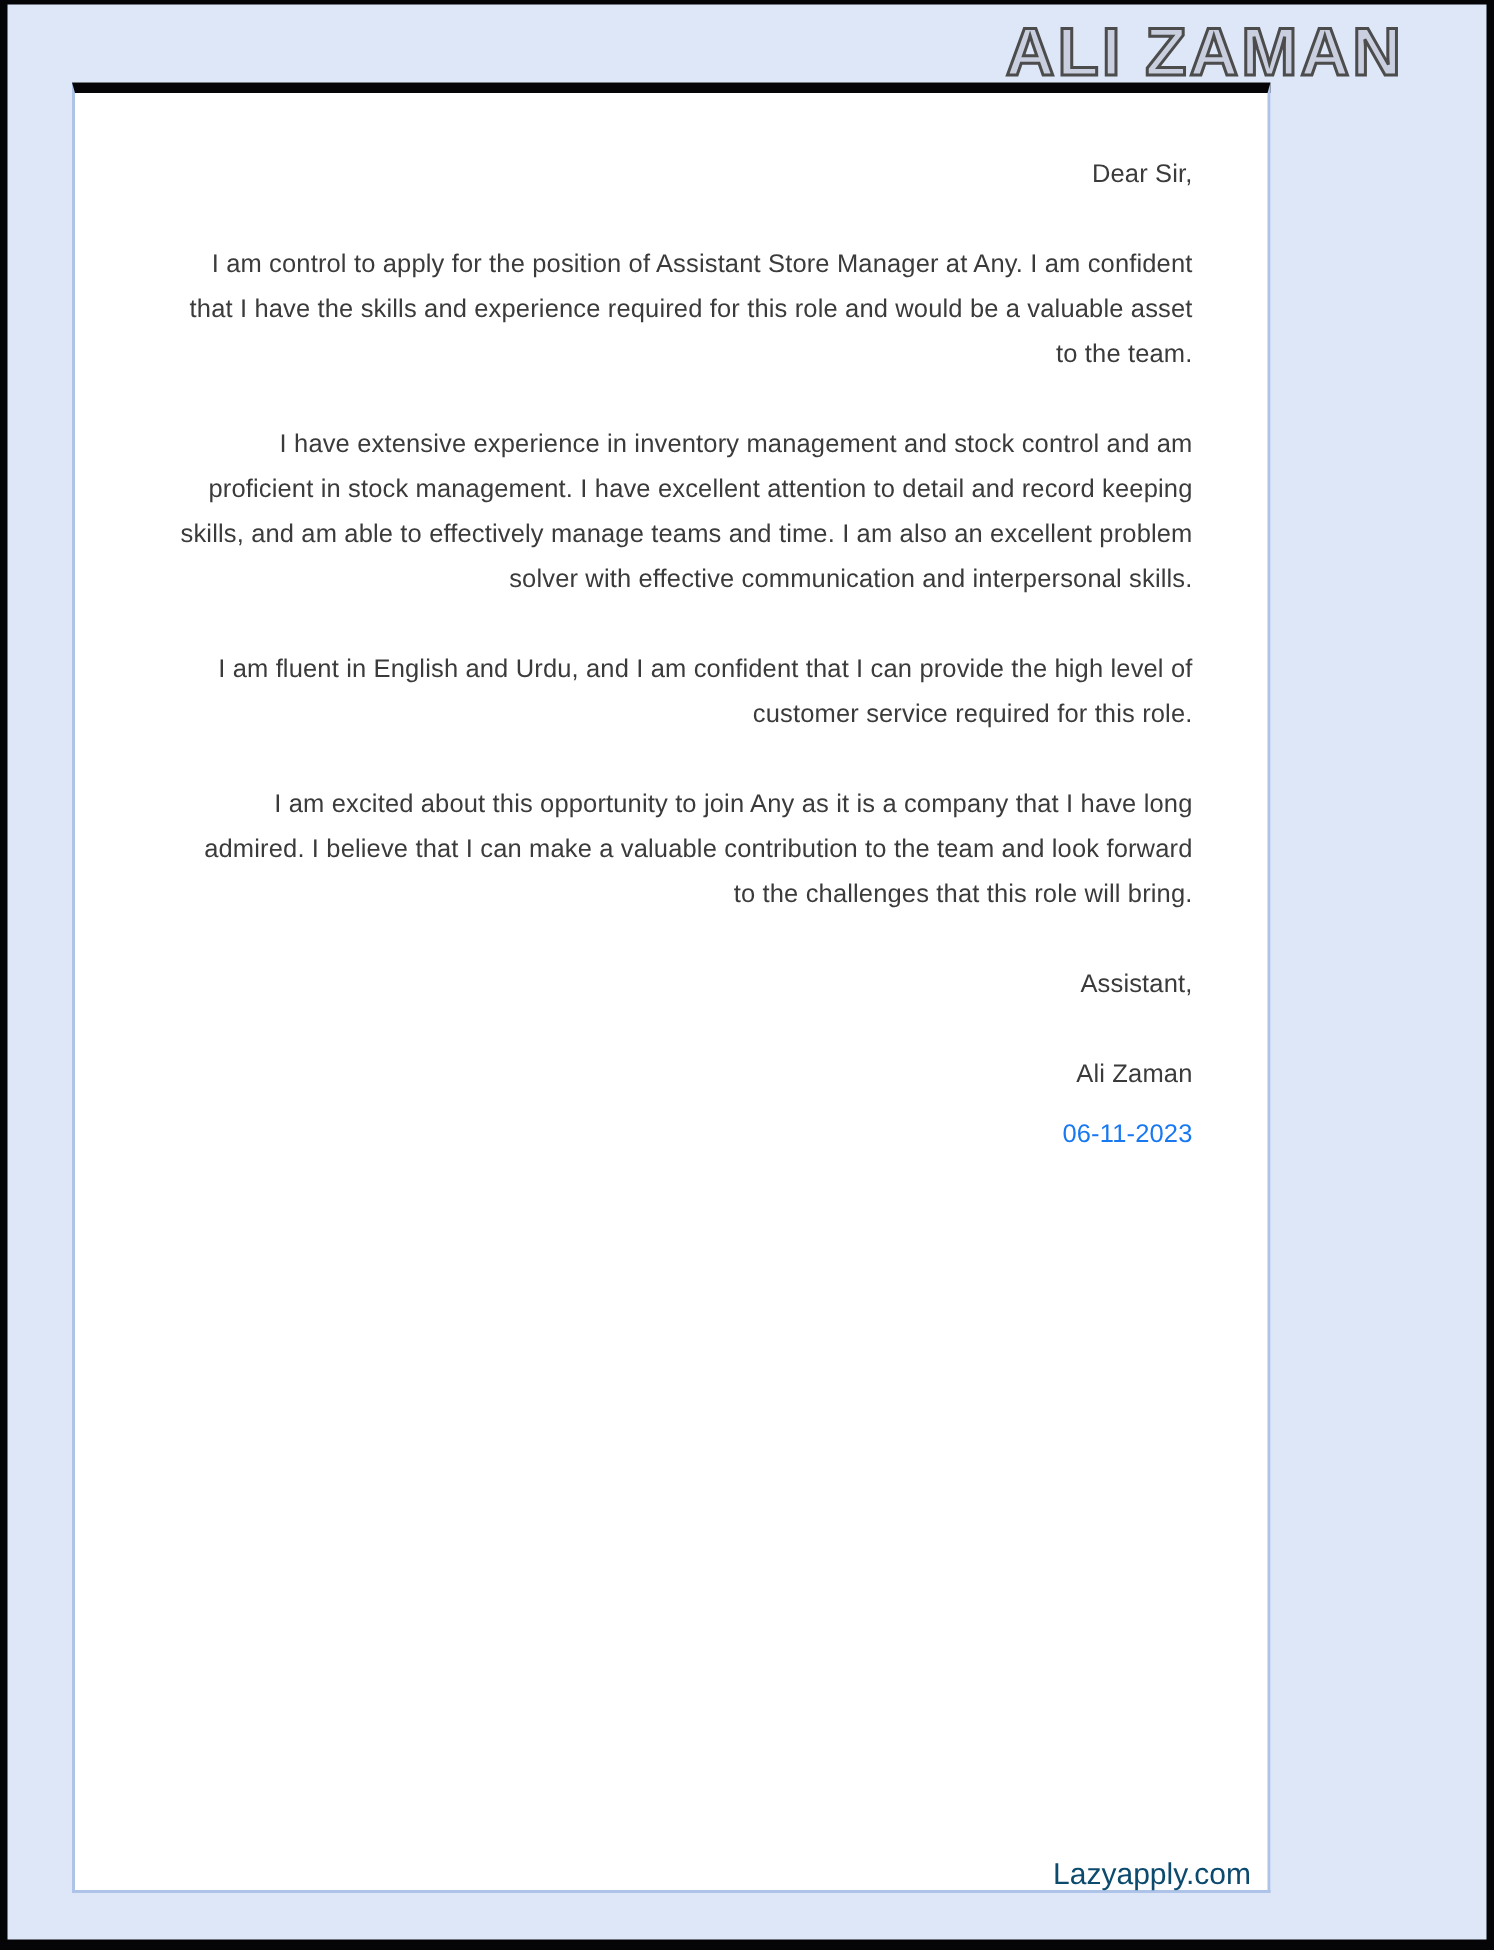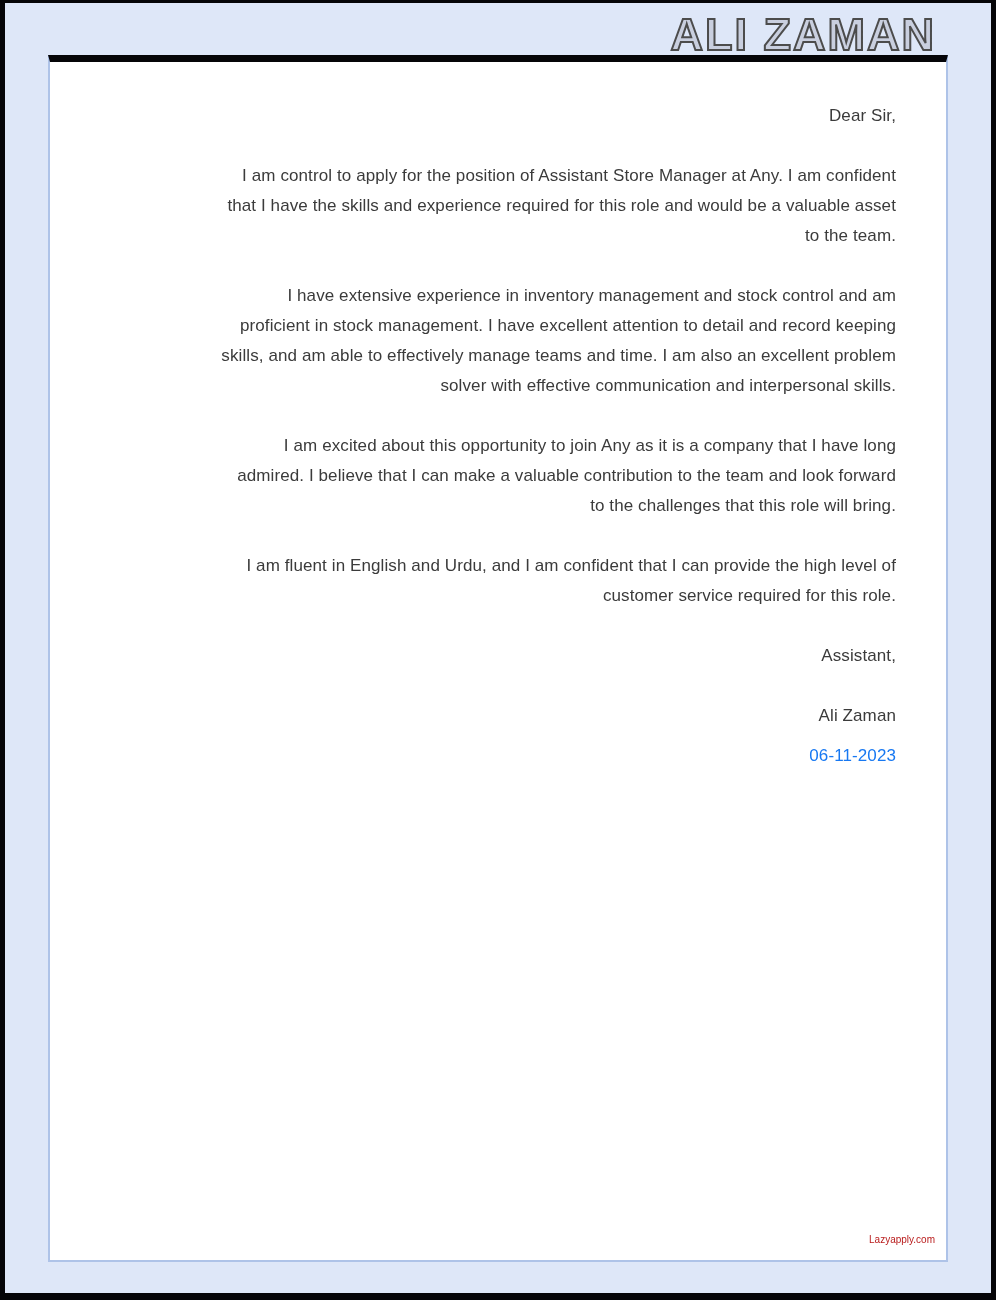--- a/index.html
+++ b/index.html
@@ -27,21 +27,21 @@
     font-weight: 700;
     letter-spacing: 2px;
     color: #c9cfdf;
     -webkit-text-stroke: 2px #4c4c4c;
     white-space: nowrap;
   }
   .doc {
     position: absolute;
     left: 43px;
     top: 52px;
-    width: 900px;
+    width: 799px;
     height: 1207px;
     box-sizing: border-box;
     background: #ffffff;
     border: 2px solid #aec3e8;
     border-top: 7px solid #050508;
   }
   .letter-body {
     padding: 39px 50px 0 50px;
   }
   .letter-body p {
@@ -55,24 +55,24 @@
   .letter-body p.sig {
     margin-bottom: 10px;
   }
   .letter-body p.date {
     color: #1778f2;
     margin-bottom: 0;
   }
   .watermark {
     position: absolute;
     right: 11px;
-    bottom: 12px;
-    font-size: 10px;
+    bottom: 1px;
+    font-size: 20px;
     line-height: 17px;
-    color: #b91c1c;
+    color: #0c4a6e;
   }
 </style>
 </head>
 <body>
 
 <div class="canvas">
 
   <div class="brand">ALI ZAMAN</div>
 
   <div class="doc">
@@ -81,26 +81,26 @@
 
       <p>I am control to apply for the position of Assistant Store Manager at Any. I am confident
 that I have the skills and experience required for this role and would be a valuable asset
 to the team.</p>
 
       <p>I have extensive experience in inventory management and stock control and am
 proficient in stock management. I have excellent attention to detail and record keeping
 skills, and am able to effectively manage teams and time. I am also an excellent problem
 solver with effective communication and interpersonal skills.</p>
 
+      <p>I am fluent in English and Urdu, and I am confident that I can provide the high level of
+customer service required for this role.</p>
+
       <p>I am excited about this opportunity to join Any as it is a company that I have long
 admired. I believe that I can make a valuable contribution to the team and look forward
 to the challenges that this role will bring.</p>
-
-      <p>I am fluent in English and Urdu, and I am confident that I can provide the high level of
-customer service required for this role.</p>
 
 
       <p>Assistant,</p>
 
       <p class="sig">Ali Zaman</p>
 
       <p class="date">06-11-2023</p>
     </div>
 
     <div class="watermark">Lazyapply.com</div>

